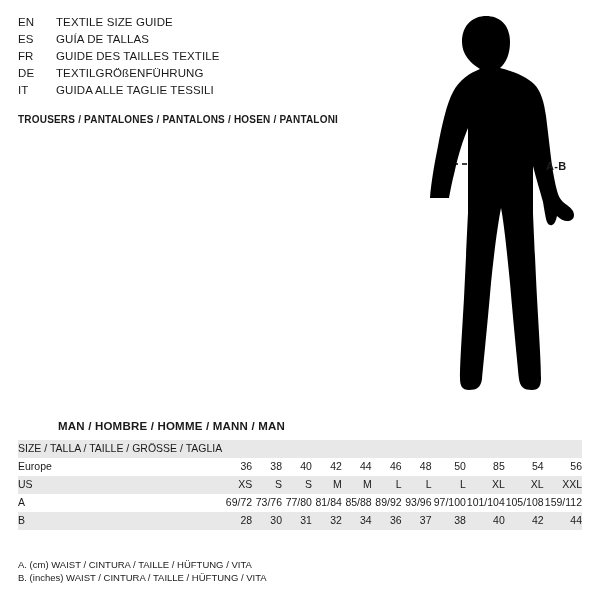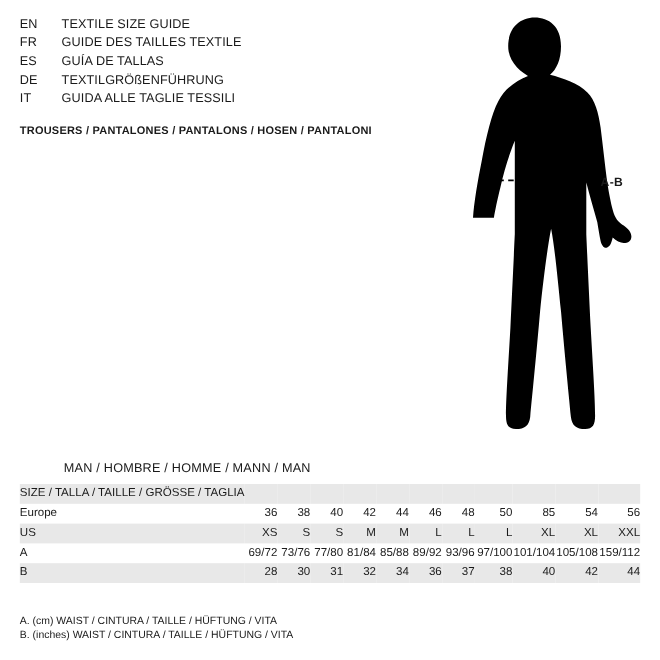--- a/index.html
+++ b/index.html
@@ -74,21 +74,21 @@
 
   
   .table-area {
     position: absolute;
     left: 18px;
     top: 420px;
     width: 564px;
   }
   .table-heading {
     font-size: 11.5px;
-    font-weight: normal;
+    font-weight: bold;
     letter-spacing: 0.2px;
     margin-bottom: 8px;
     padding-left: 40px;
   }
   table.size-table {
     border-collapse: collapse;
     width: 564px;
     font-size: 10.5px;
   }
   table.size-table td {
@@ -124,26 +124,26 @@
 <body>
 
 <div class="page">
 
   <div class="lang-block">
     <div class="lang-row">
       <span class="lang-code">EN</span>
       <span class="lang-text">TEXTILE SIZE GUIDE</span>
     </div>
     <div class="lang-row">
+      <span class="lang-code">ES</span>
+      <span class="lang-text">GUÍA DE TALLAS</span>
+    </div>
+    <div class="lang-row">
       <span class="lang-code">FR</span>
       <span class="lang-text">GUIDE DES TAILLES TEXTILE</span>
-    </div>
-    <div class="lang-row">
-      <span class="lang-code">ES</span>
-      <span class="lang-text">GUÍA DE TALLAS</span>
     </div>
     <div class="lang-row">
       <span class="lang-code">DE</span>
       <span class="lang-text">TEXTILGRÖßENFÜHRUNG</span>
     </div>
     <div class="lang-row">
       <span class="lang-code">IT</span>
       <span class="lang-text">GUIDA ALLE TAGLIE TESSILI</span>
     </div>
   </div>

